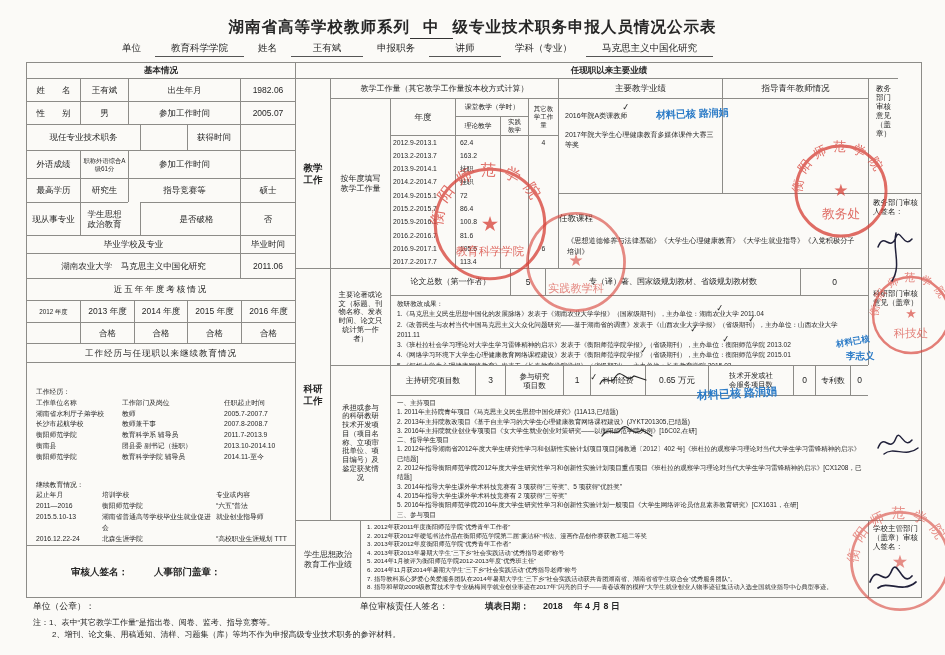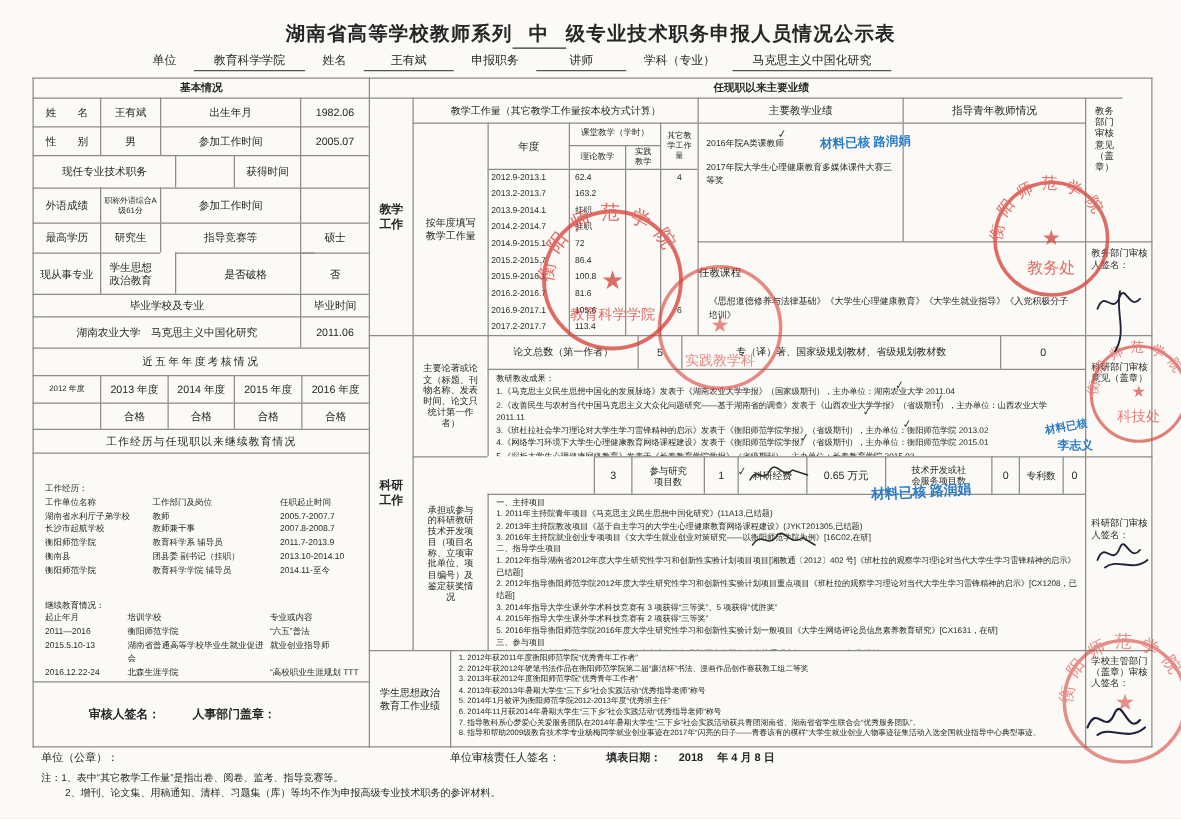--- a/index.html
+++ b/index.html
@@ -251,20 +251,21 @@
   <div class="cell left top para" style="left:390px;top:295px;width:478px;height:70px;padding:3px 6px;flex-direction:column;align-items:flex-start;">
     <div>教研教改成果：</div>
     <div>1.《马克思主义民生思想中国化的发展脉络》发表于《湖南农业大学学报》（国家级期刊），主办单位：湖南农业大学 2011.04</div>
     <div>2.《改善民生与农村当代中国马克思主义大众化问题研究——基于湖南省的调查》发表于《山西农业大学学报》（省级期刊），主办单位：山西农业大学 2011.11</div>
     <div>3.《班杜拉社会学习理论对大学生学习雷锋精神的启示》发表于《衡阳师范学院学报》（省级期刊），主办单位：衡阳师范学院 2013.02</div>
     <div>4.《网络学习环境下大学生心理健康教育网络课程建设》发表于《衡阳师范学院学报》（省级期刊），主办单位：衡阳师范学院 2015.01</div>
     <div>5.《探析大学生心理健康网络教育》发表于《长春教育学院学报》（省级期刊），主办单位：长春教育学院 2015.03</div>
   </div>
   <div class="cell top" style="left:868px;top:268px;width:54px;height:97px;padding:20px 4px 0;font-size:7.5px;">科研部门审核意见（盖章）</div>
 
+  <div class="cell" style="left:390px;top:365px;width:85px;height:30px;font-size:7.8px;">主持研究项目数</div>
   <div class="cell" style="left:475px;top:365px;width:30px;height:30px;">3</div>
   <div class="cell" style="left:505px;top:365px;width:58px;height:30px;font-size:7.5px;">
       <span class="wrapspan" style="width:34px;">参与研究项目数</span>
     </div>
   <div class="cell" style="left:563px;top:365px;width:27px;height:30px;">1</div>
   <div class="cell" style="left:590px;top:365px;width:55px;height:30px;font-size:7.8px;">科研经费</div>
   <div class="cell" style="left:645px;top:365px;width:63px;height:30px;">0.65 万元</div>
   <div class="cell" style="left:708px;top:365px;width:85px;height:30px;font-size:7.3px;">
       <span class="wrapspan" style="width:48px;">技术开发或社会服务项目数</span>
     </div>
@@ -282,21 +283,20 @@
     <div>3. 2016年主持院就业创业专项项目《女大学生就业创业对策研究——以衡阳师范学院为例》[16C02,在研]</div>
     <div>二、指导学生项目</div>
     <div>1. 2012年指导湖南省2012年度大学生研究性学习和创新性实验计划项目项目[湘教通〔2012〕402 号]《班杜拉的观察学习理论对当代大学生学习雷锋精神的启示》已结题]</div>
     <div>2. 2012年指导衡阳师范学院2012年度大学生研究性学习和创新性实验计划项目重点项目《班杜拉的观察学习理论对当代大学生学习雷锋精神的启示》[CX1208，已结题]</div>
     <div>3. 2014年指导大学生课外学术科技竞赛有 3 项获得“三等奖”、5 项获得“优胜奖”</div>
     <div>4. 2015年指导大学生课外学术科技竞赛有 2 项获得“三等奖”</div>
     <div>5. 2016年指导衡阳师范学院2016年度大学生研究性学习和创新性实验计划一般项目《大学生网络评论员信息素养教育研究》[CX1631，在研]</div>
     <div>三、参与项目</div>
     <div>1.2016年湖南省教育厅一般项目《12-18岁青少年抑郁风险因素的双向动态关系研究》[16YBA037,在研]排第四</div>
   </div>
-  <div class="cell left top" style="left:868px;top:365px;width:54px;height:155px;padding:48px 4px 0;font-size:7.5px;">科研部门审核人签名：</div>
 
   <div class="cell left top" style="left:360px;top:520px;width:508px;height:78px;padding:2px 6px;font-size:6.2px;line-height:8.6px;flex-direction:column;align-items:flex-start;text-align:left;">
     <div>1. 2012年获2011年度衡阳师范学院“优秀青年工作者”</div>
     <div>2. 2012年获2012年硬笔书法作品在衡阳师范学院第二届“廉洁杯”书法、漫画作品创作赛获教工组二等奖</div>
     <div>3. 2013年获2012年度衡阳师范学院“优秀青年工作者”</div>
     <div>4. 2013年获2013年暑期大学生“三下乡”社会实践活动“优秀指导老师”称号</div>
     <div>5. 2014年1月被评为衡阳师范学院2012-2013年度“优秀班主任”</div>
     <div>6. 2014年11月获2014年暑期大学生“三下乡”社会实践活动“优秀指导老师”称号</div>
     <div>7. 指导教科系心梦爱心关爱服务团队在2014年暑期大学生“三下乡”社会实践活动获共青团湖南省、湖南省省学生联合会“优秀服务团队”。</div>
     <div>8. 指导和帮助2009级教育技术学专业杨梅同学就业创业事迹在2017年“闪亮的日子——青春该有的模样”大学生就业创业人物事迹征集活动入选全国就业指导中心典型事迹。</div>

